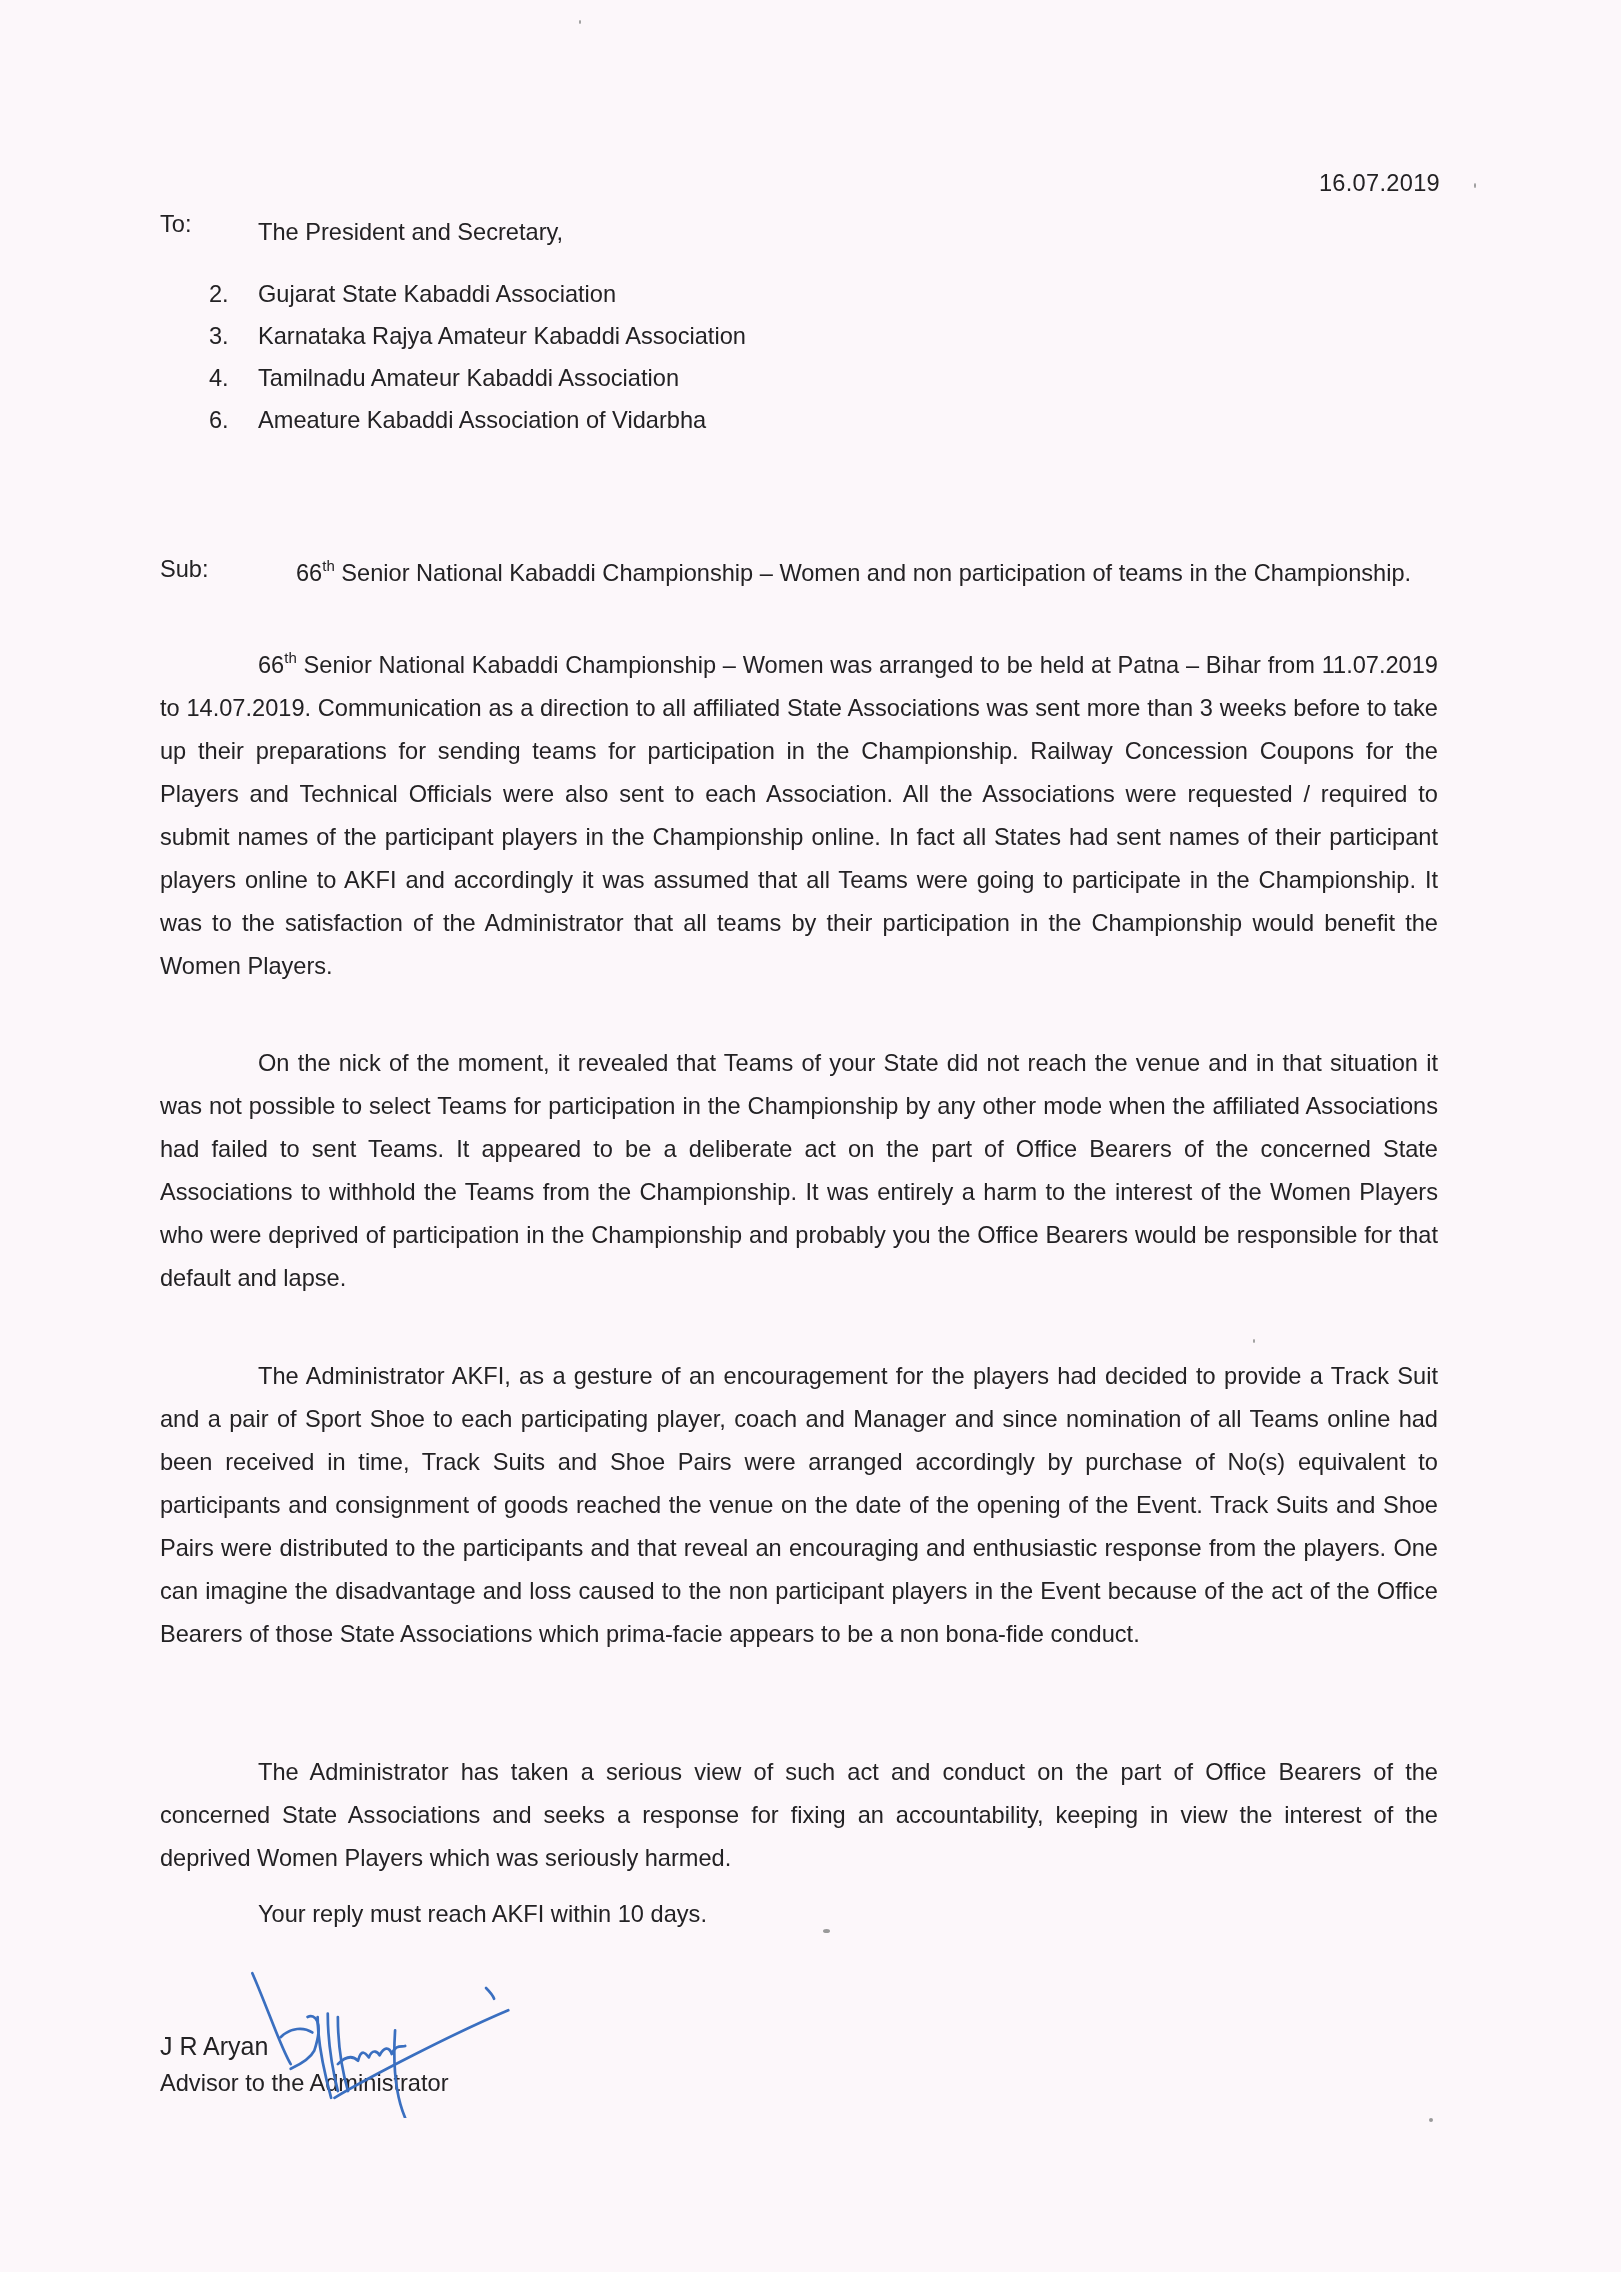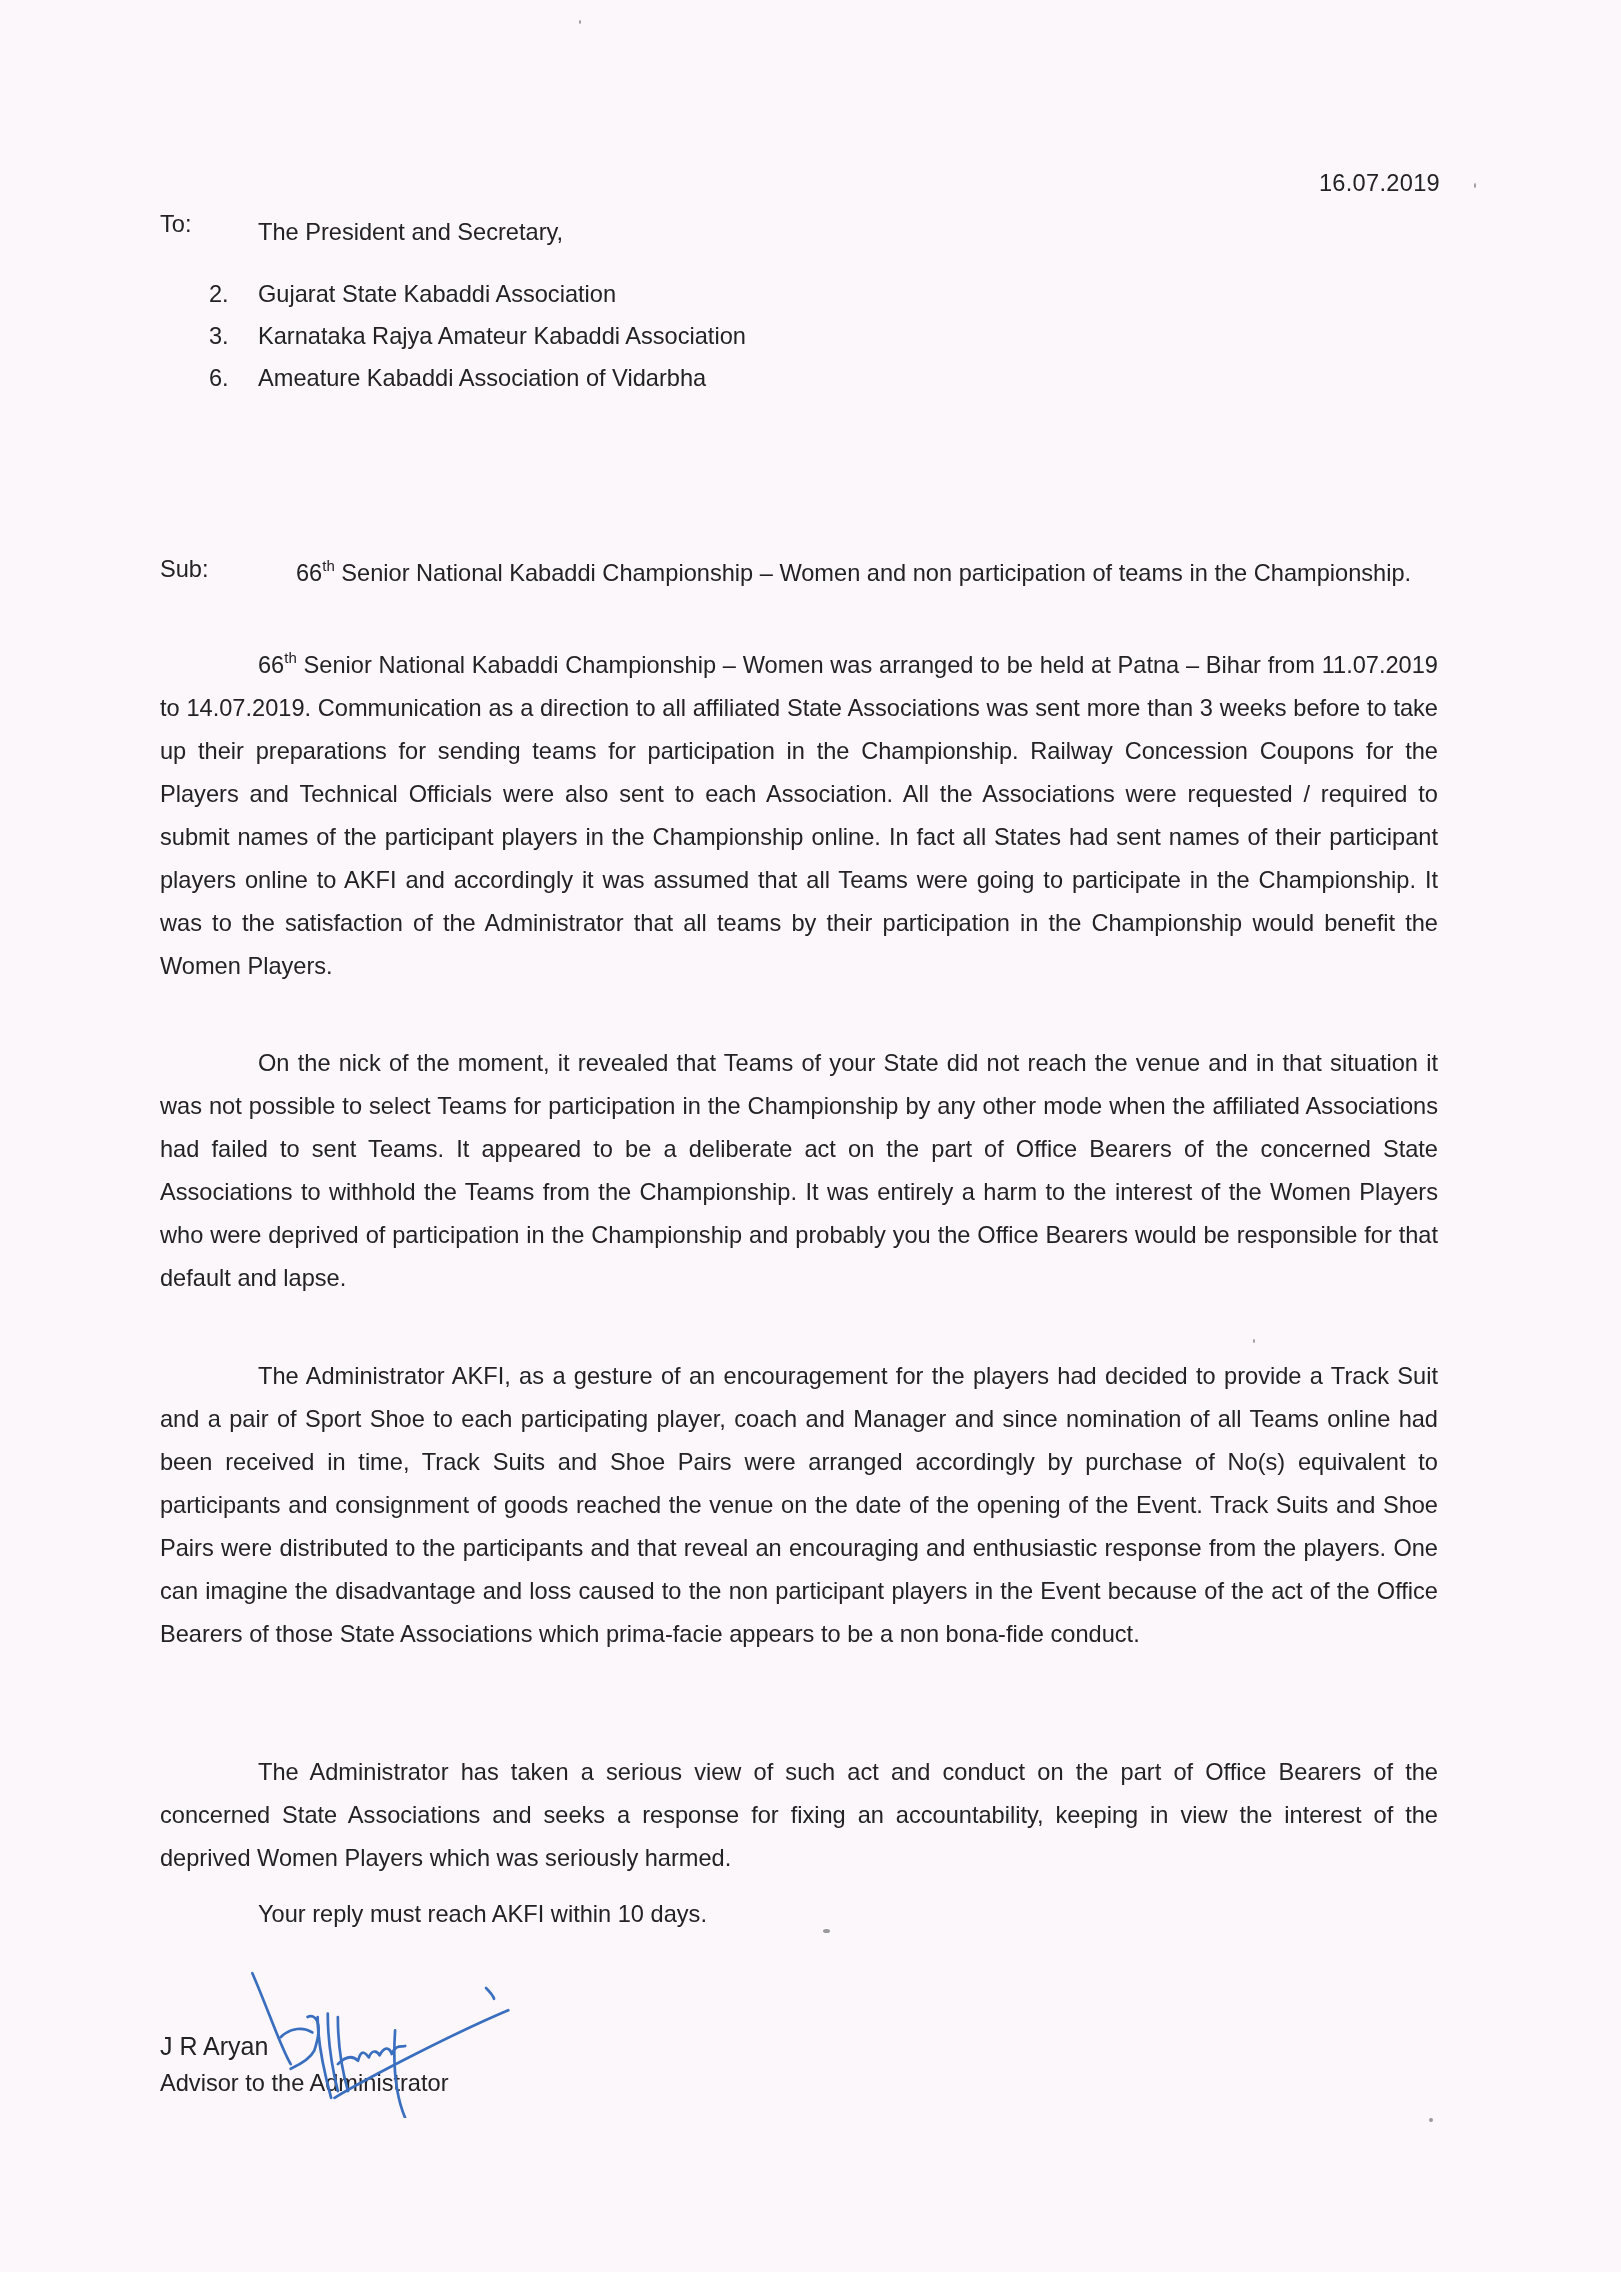--- a/index.html
+++ b/index.html
@@ -42,20 +42,21 @@
   <div class="date">16.07.2019</div>
 
   <div class="to-row">
     <span class="to-label">To:</span>
     <span class="to-text">The President and Secretary,</span>
   </div>
 
   <ol class="recipients">
     <li><span class="num">2.</span><span>Gujarat State Kabaddi Association</span></li>
     <li><span class="num">3.</span><span>Karnataka Rajya Amateur Kabaddi Association</span></li>
+    <li><span class="num">4.</span><span>Tamilnadu Amateur Kabaddi Association</span></li>
     <li><span class="num">6.</span><span>Ameature Kabaddi Association of Vidarbha</span></li>
   </ol>
 
   <div class="sub-row">
     <span class="sub-label">Sub:</span>
     <div class="sub-text"><span>66</span><sup>th</sup><span> Senior National Kabaddi Championship – Women and non participation of teams in the Championship.</span></div>
   </div>
 
   <div class="body p1">
     <p><span>66</span><sup>th</sup><span> Senior National Kabaddi Championship – Women was arranged to be held at Patna – Bihar from 11.07.2019 to 14.07.2019. Communication as a direction to all affiliated State Associations was sent more than 3 weeks before to take up their preparations for sending teams for participation in the Championship. Railway Concession Coupons for the Players and Technical Officials were also sent to each Association. All the Associations were requested / required to submit names of the participant players in the Championship online. In fact all States had sent names of their participant players online to AKFI and accordingly it was assumed that all Teams were going to participate in the Championship. It was to the satisfaction of the Administrator that all teams by their participation in the Championship would benefit the Women Players.</span></p>

